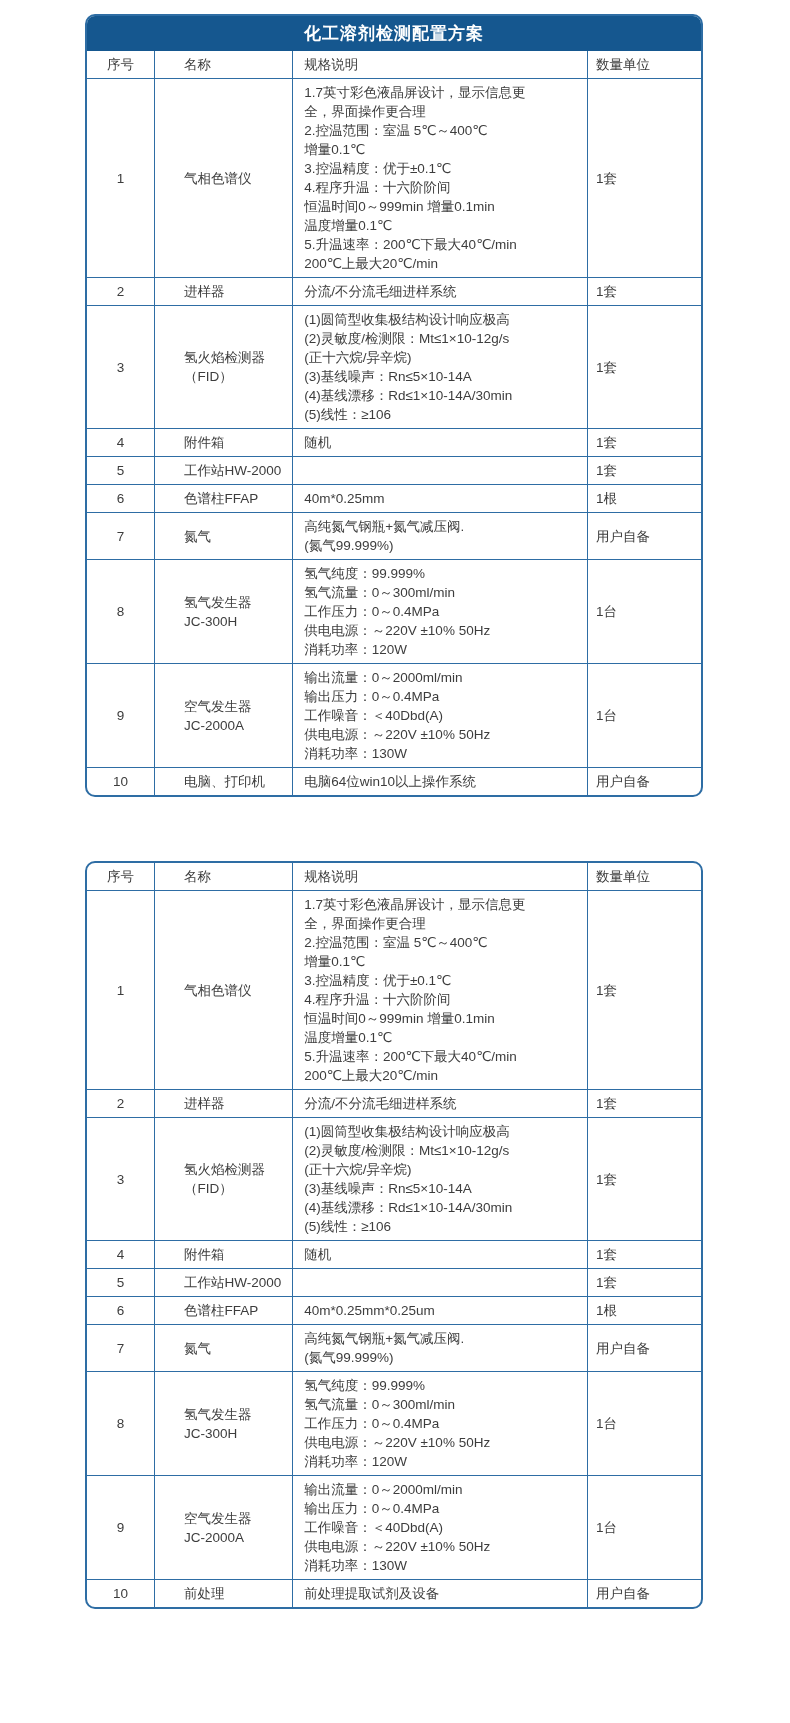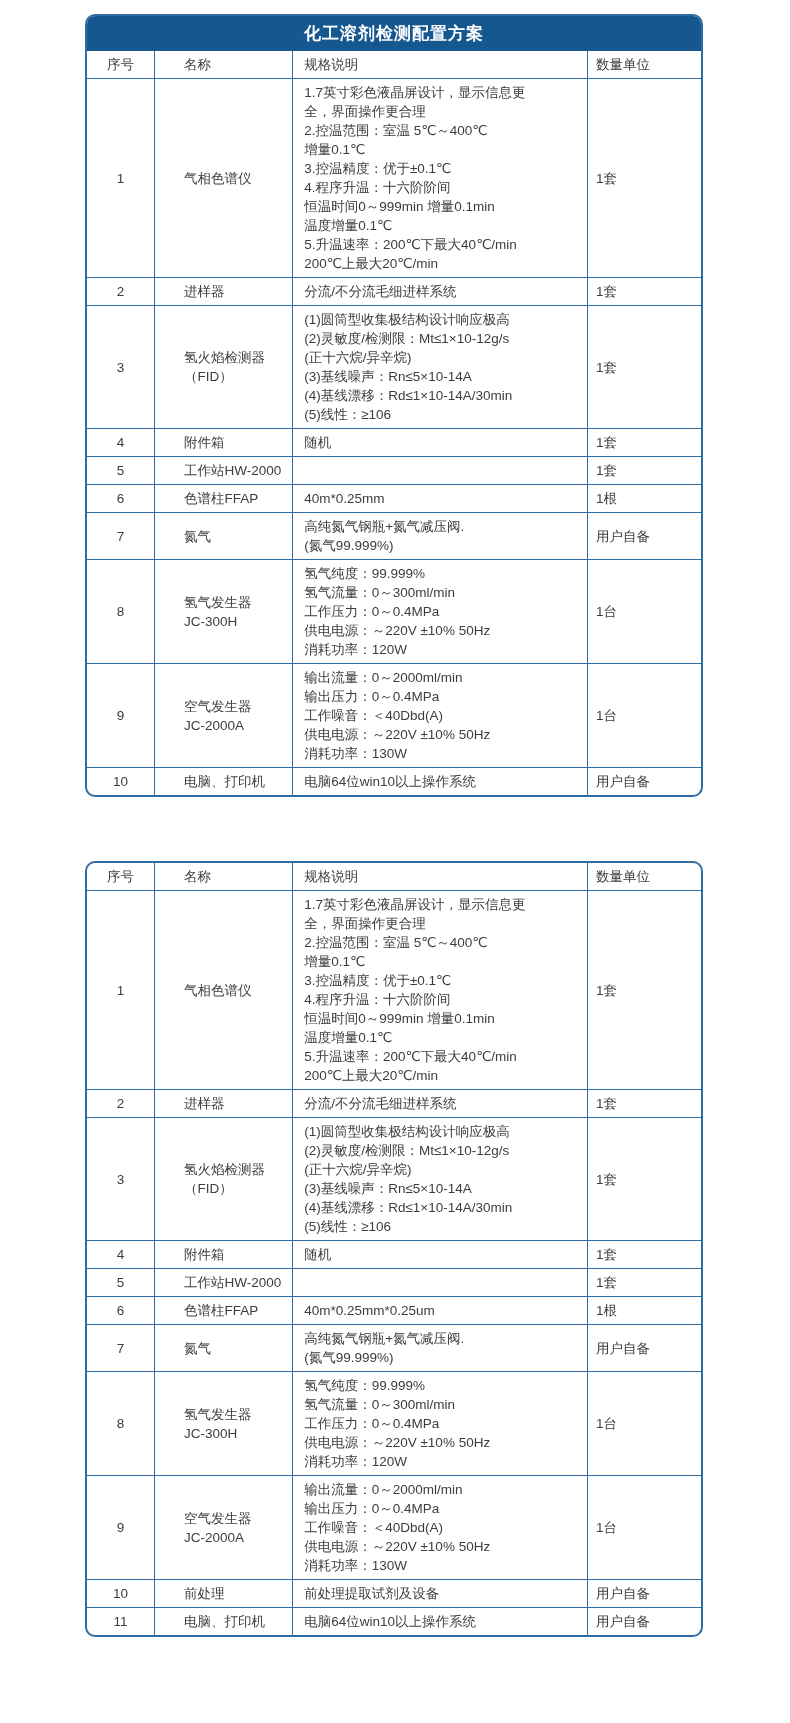--- a/index.html
+++ b/index.html
@@ -322,27 +322,17 @@
           <tr>
             <td class="col-no">10</td>
             <td class="col-name">
               <div>前处理</div>
             </td>
             <td class="col-spec">
               <div>前处理提取试剂及设备</div>
             </td>
             <td class="col-qty">用户自备</td>
           </tr>
-          <tr>
-            <td class="col-no">11</td>
-            <td class="col-name">
-              <div>电脑、打印机</div>
-            </td>
-            <td class="col-spec">
-              <div>电脑64位win10以上操作系统</div>
-            </td>
-            <td class="col-qty">用户自备</td>
-          </tr>
         </tbody>
     </table>
   </section>
 
 </div>
 
 </body></html>

